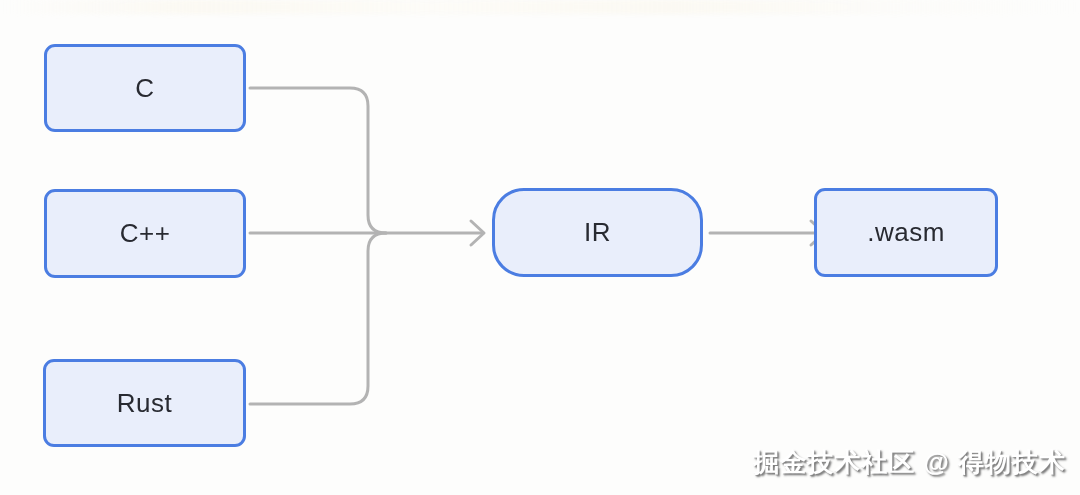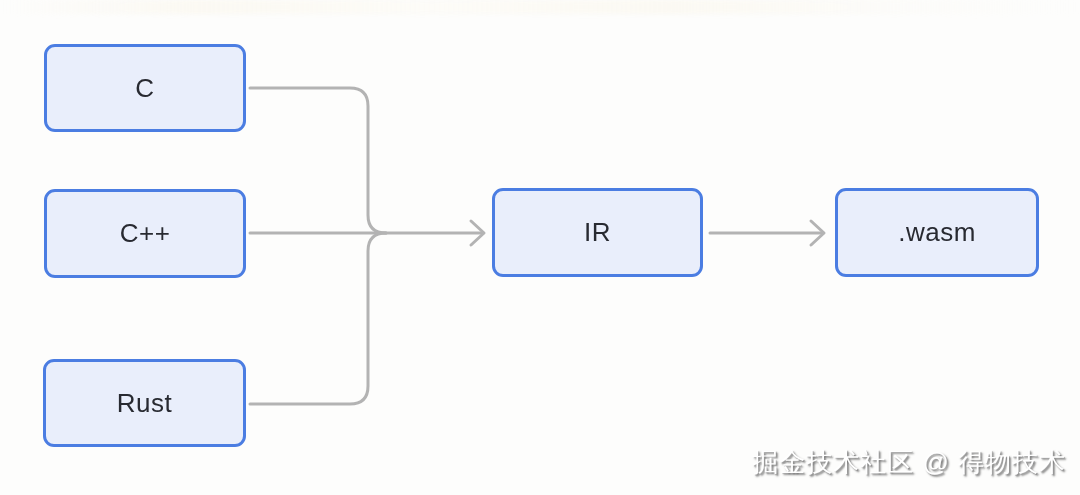--- a/index.html
+++ b/index.html
@@ -43,28 +43,28 @@
     border-radius: 11px;
   }
   .node-label {
     font-size: 26px;
     color: var(--label-text);
     letter-spacing: 0.5px;
   }
   .node-c    { left: 44px;  top: 44px;  width: 202px; height: 88px; }
   .node-cpp  { left: 44px;  top: 189px; width: 202px; height: 89px; }
   .node-rust { left: 43px;  top: 359px; width: 203px; height: 88px; }
-  .node-ir   { left: 492px; top: 188px; width: 211px; height: 89px; }
-  .node-wasm { left: 835px; top: 188px; width: 204px; height: 89px; }
+  .node-ir   { left: 492px; top: 188px; width: 211px; height: 89px; border-radius: 32px; }
+  .node-wasm { left: 814px; top: 188px; width: 184px; height: 89px; }
   .watermark {
     position: absolute;
     right: 14px;
     bottom: 15px;
     font-size: 26px;
-    font-weight: normal;
+    font-weight: bold;
     letter-spacing: 1px;
     color: #ffffff;
     text-shadow: 2px 2px 2px rgba(105,105,105,0.85), 1px 1px 0 rgba(150,150,150,0.5);
     white-space: nowrap;
   }
   
   .top-artifact {
     position: absolute;
     left: 0; top: 0;
     width: 1080px; height: 14px;

